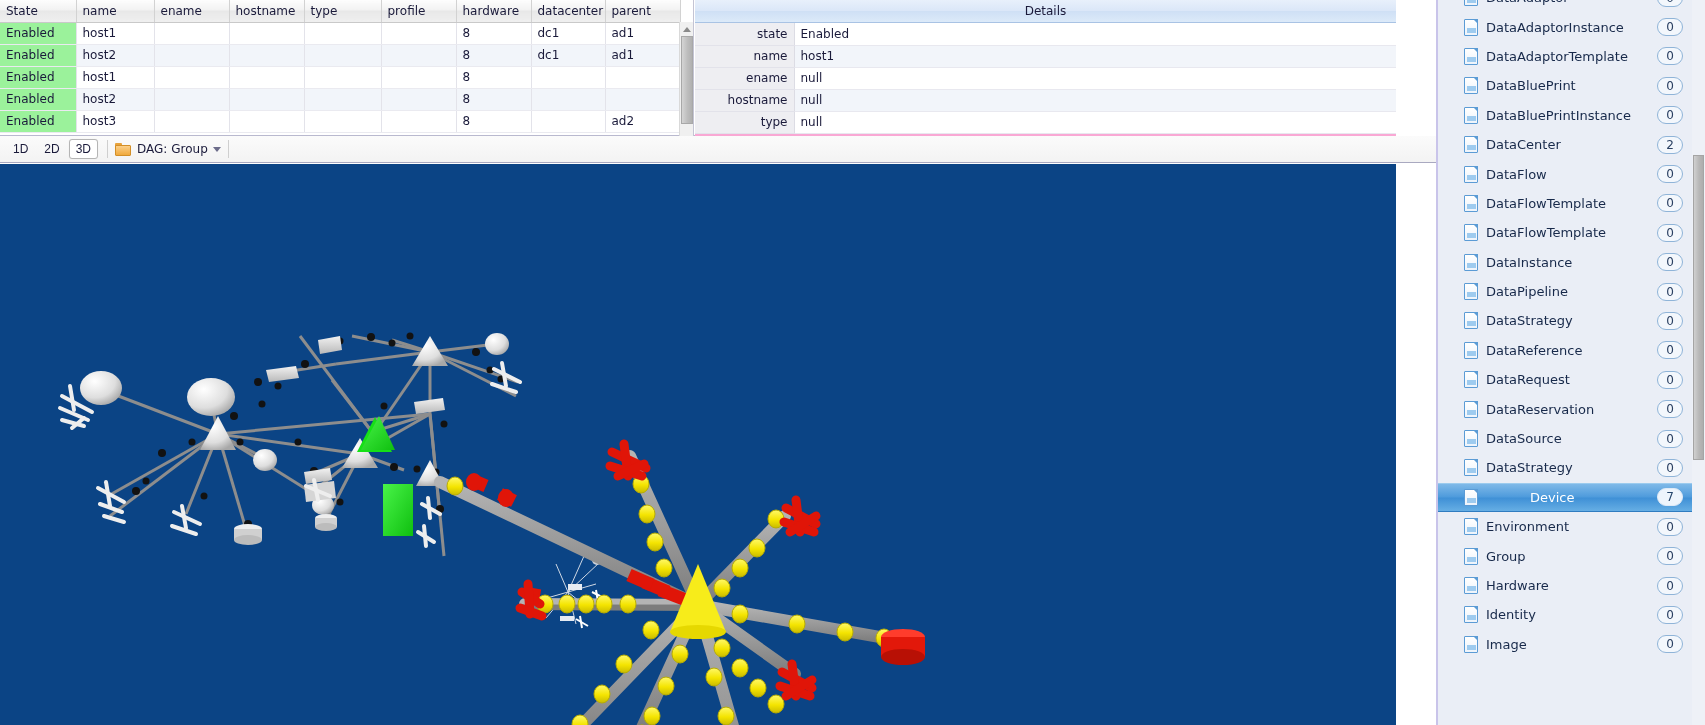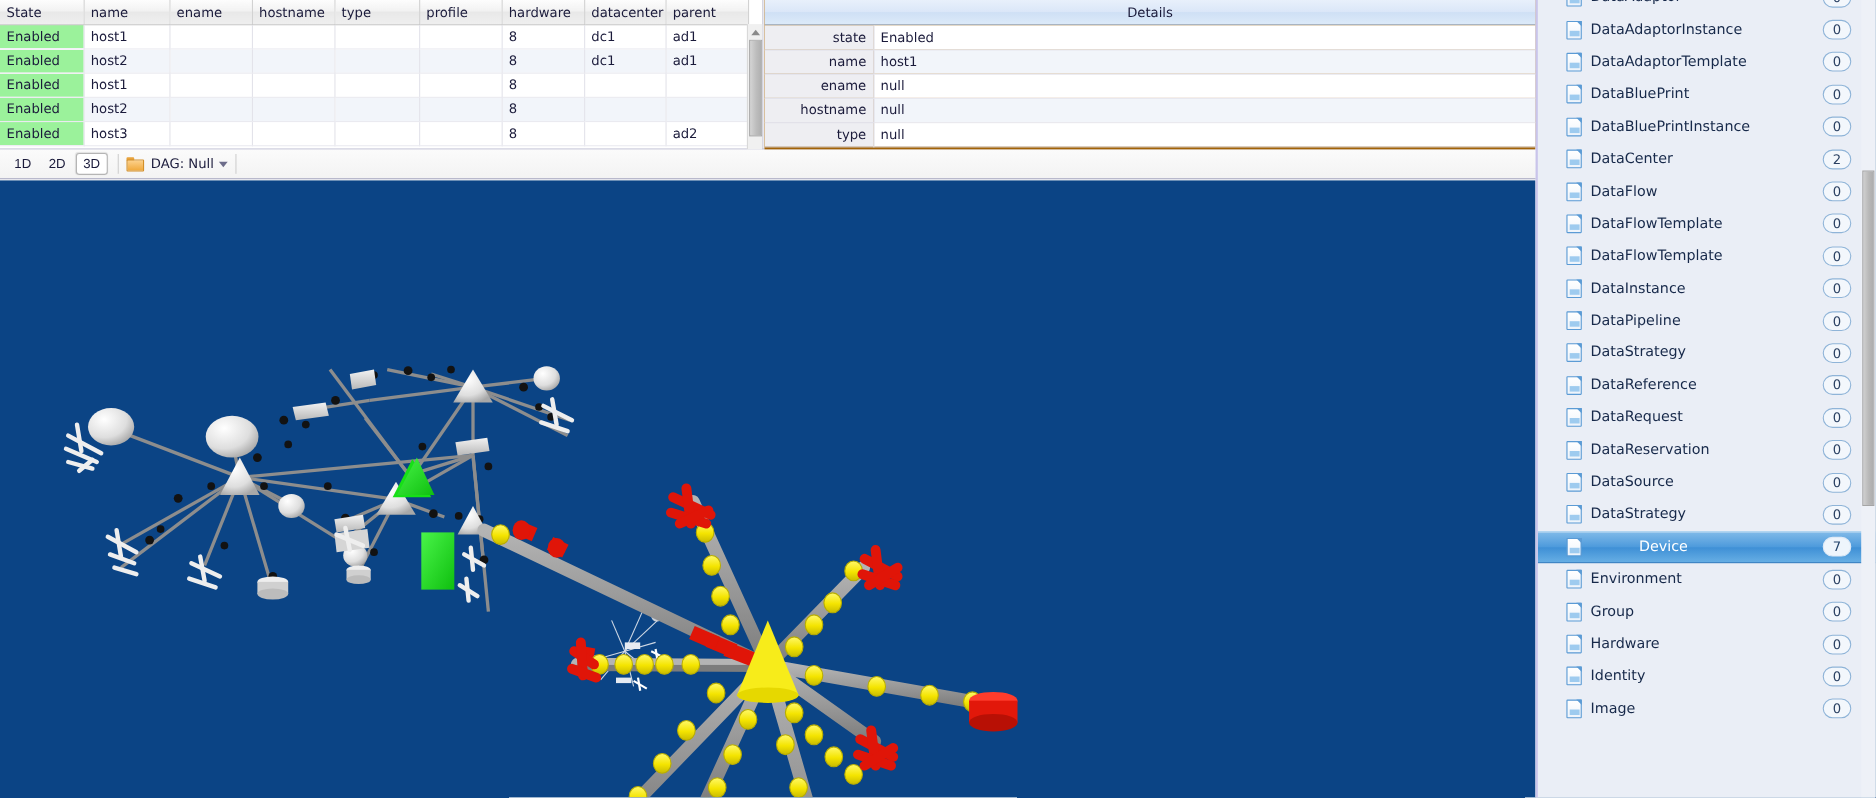--- a/index.html
+++ b/index.html
@@ -97,21 +97,21 @@
     width: 12px; margin: 0 1px;
     height: 88px;
     background: linear-gradient(to right, #d4d4d4, #bdbdbd 55%, #b0b0b0);
     border: 1px solid #a8a8a8;
   }
 
   
   #details-panel {
     position: absolute; left: 695px; top: 0;
     width: 701px; height: 136px;
-    background: #a16207;
+    background: #f9a8d4;
     overflow: hidden;
   }
   #details-header {
     height: 23px; line-height: 23px;
     text-align: center;
     font-size: 12px;
     color: #1a1a3a;
     background: linear-gradient(to bottom, #e8f0fb 0%, #dbe7f8 48%, #cfe0f5 52%, #dceaf9 100%);
     border-bottom: 1px solid #a9c3e4;
   }
@@ -194,21 +194,21 @@
     position: absolute; left: 0; top: 164px;
     width: 1396px; height: 561px;
     background: #0b4485;
     overflow: hidden;
   }
   #canvas3d svg { display: block; }
 
   
   #sidebar {
     position: absolute; right: 0; top: 0;
-    width: 309px; height: 725px;
+    width: 269px; height: 725px;
     background: #eaeef6;
     border-left: 2px solid #c9c4ea;
     overflow: hidden;
   }
   .sb-item {
     position: relative;
     height: 29.4px;
     display: flex; align-items: center;
     padding-left: 26px;
     cursor: pointer;
@@ -397,21 +397,21 @@
 
     <div id="toolbar">
       <button class="dim-btn">1D</button>
       <button class="dim-btn">2D</button>
       <button class="dim-btn active">3D</button>
       <div class="tb-sep"></div>
       <div class="folder-ico">
         <div class="tab"></div>
           <div class="body"></div>
       </div>
-      <span class="dag-label">DAG: Null</span>
+      <span class="dag-label">DAG: Group</span>
       <div class="caret-down"></div>
       <div class="tb-sep"></div>
     </div>
 
     <div id="canvas3d">
       <svg width="1396" height="561" viewBox="0 0 1396 561">
         <defs>
           <radialGradient id="gWhite" cx="35%" cy="30%" r="75%">
             <stop offset="0%" stop-color="#ffffff"></stop>
               <stop offset="65%" stop-color="#dedede"></stop>

